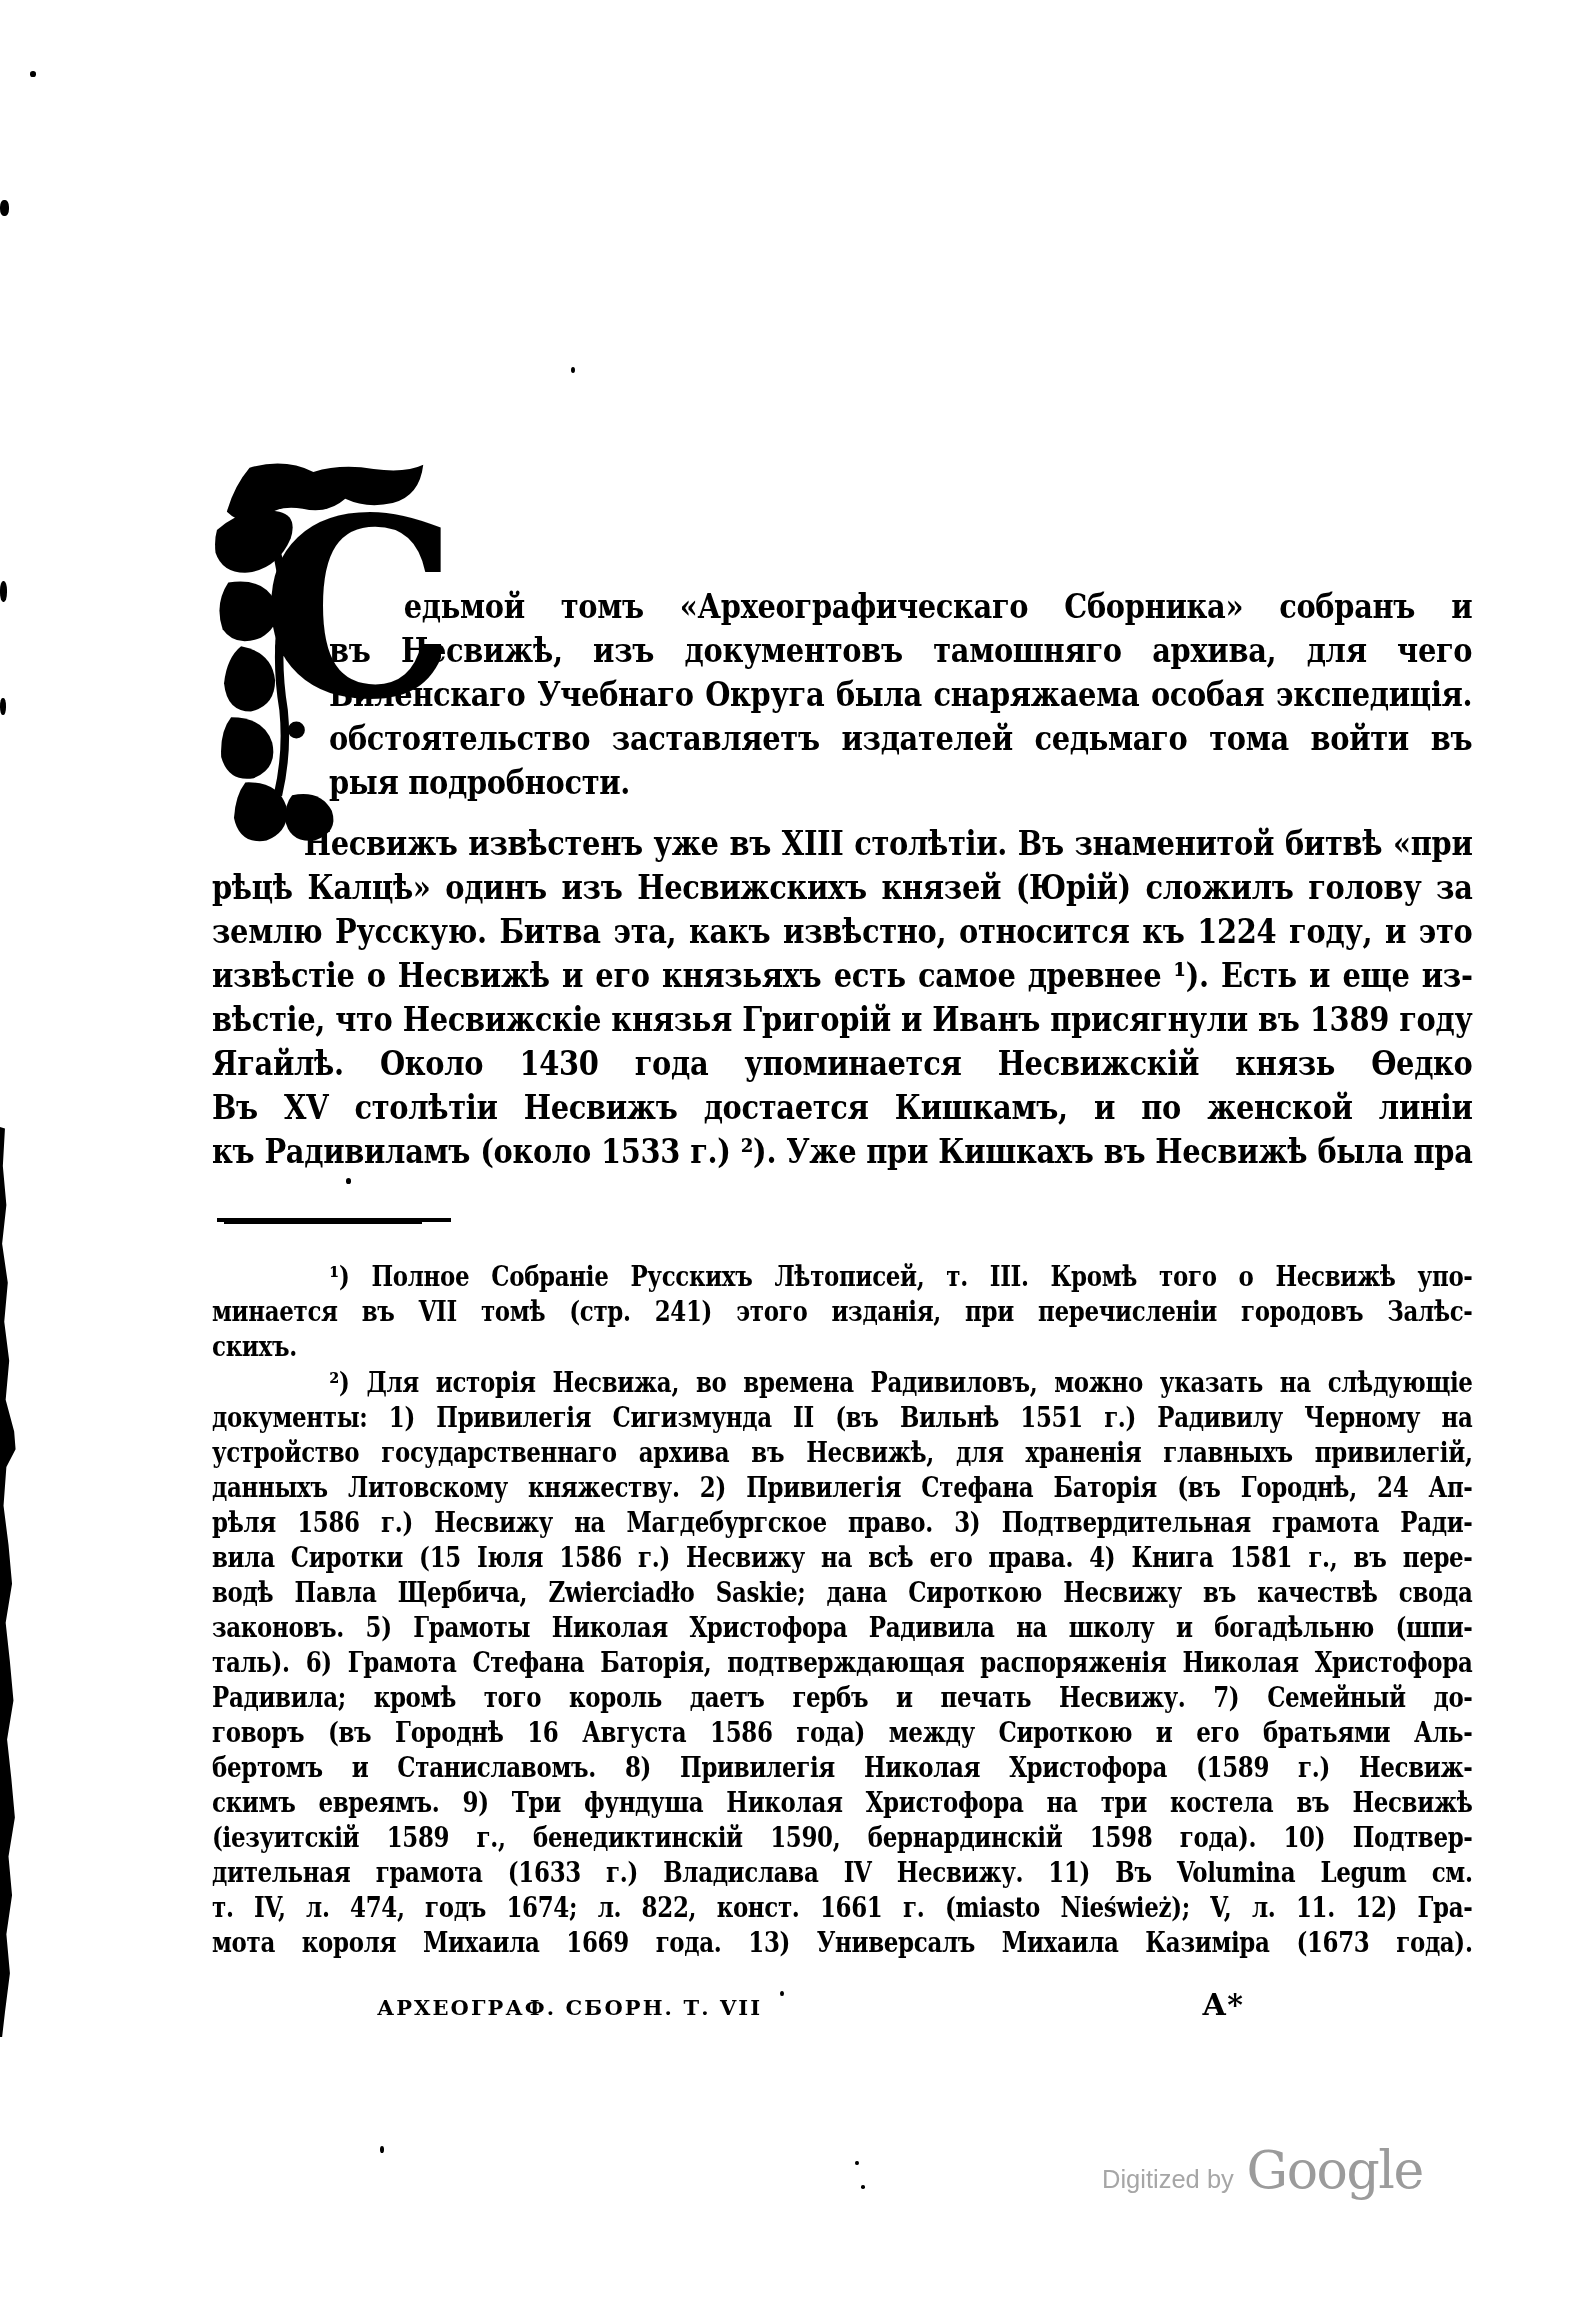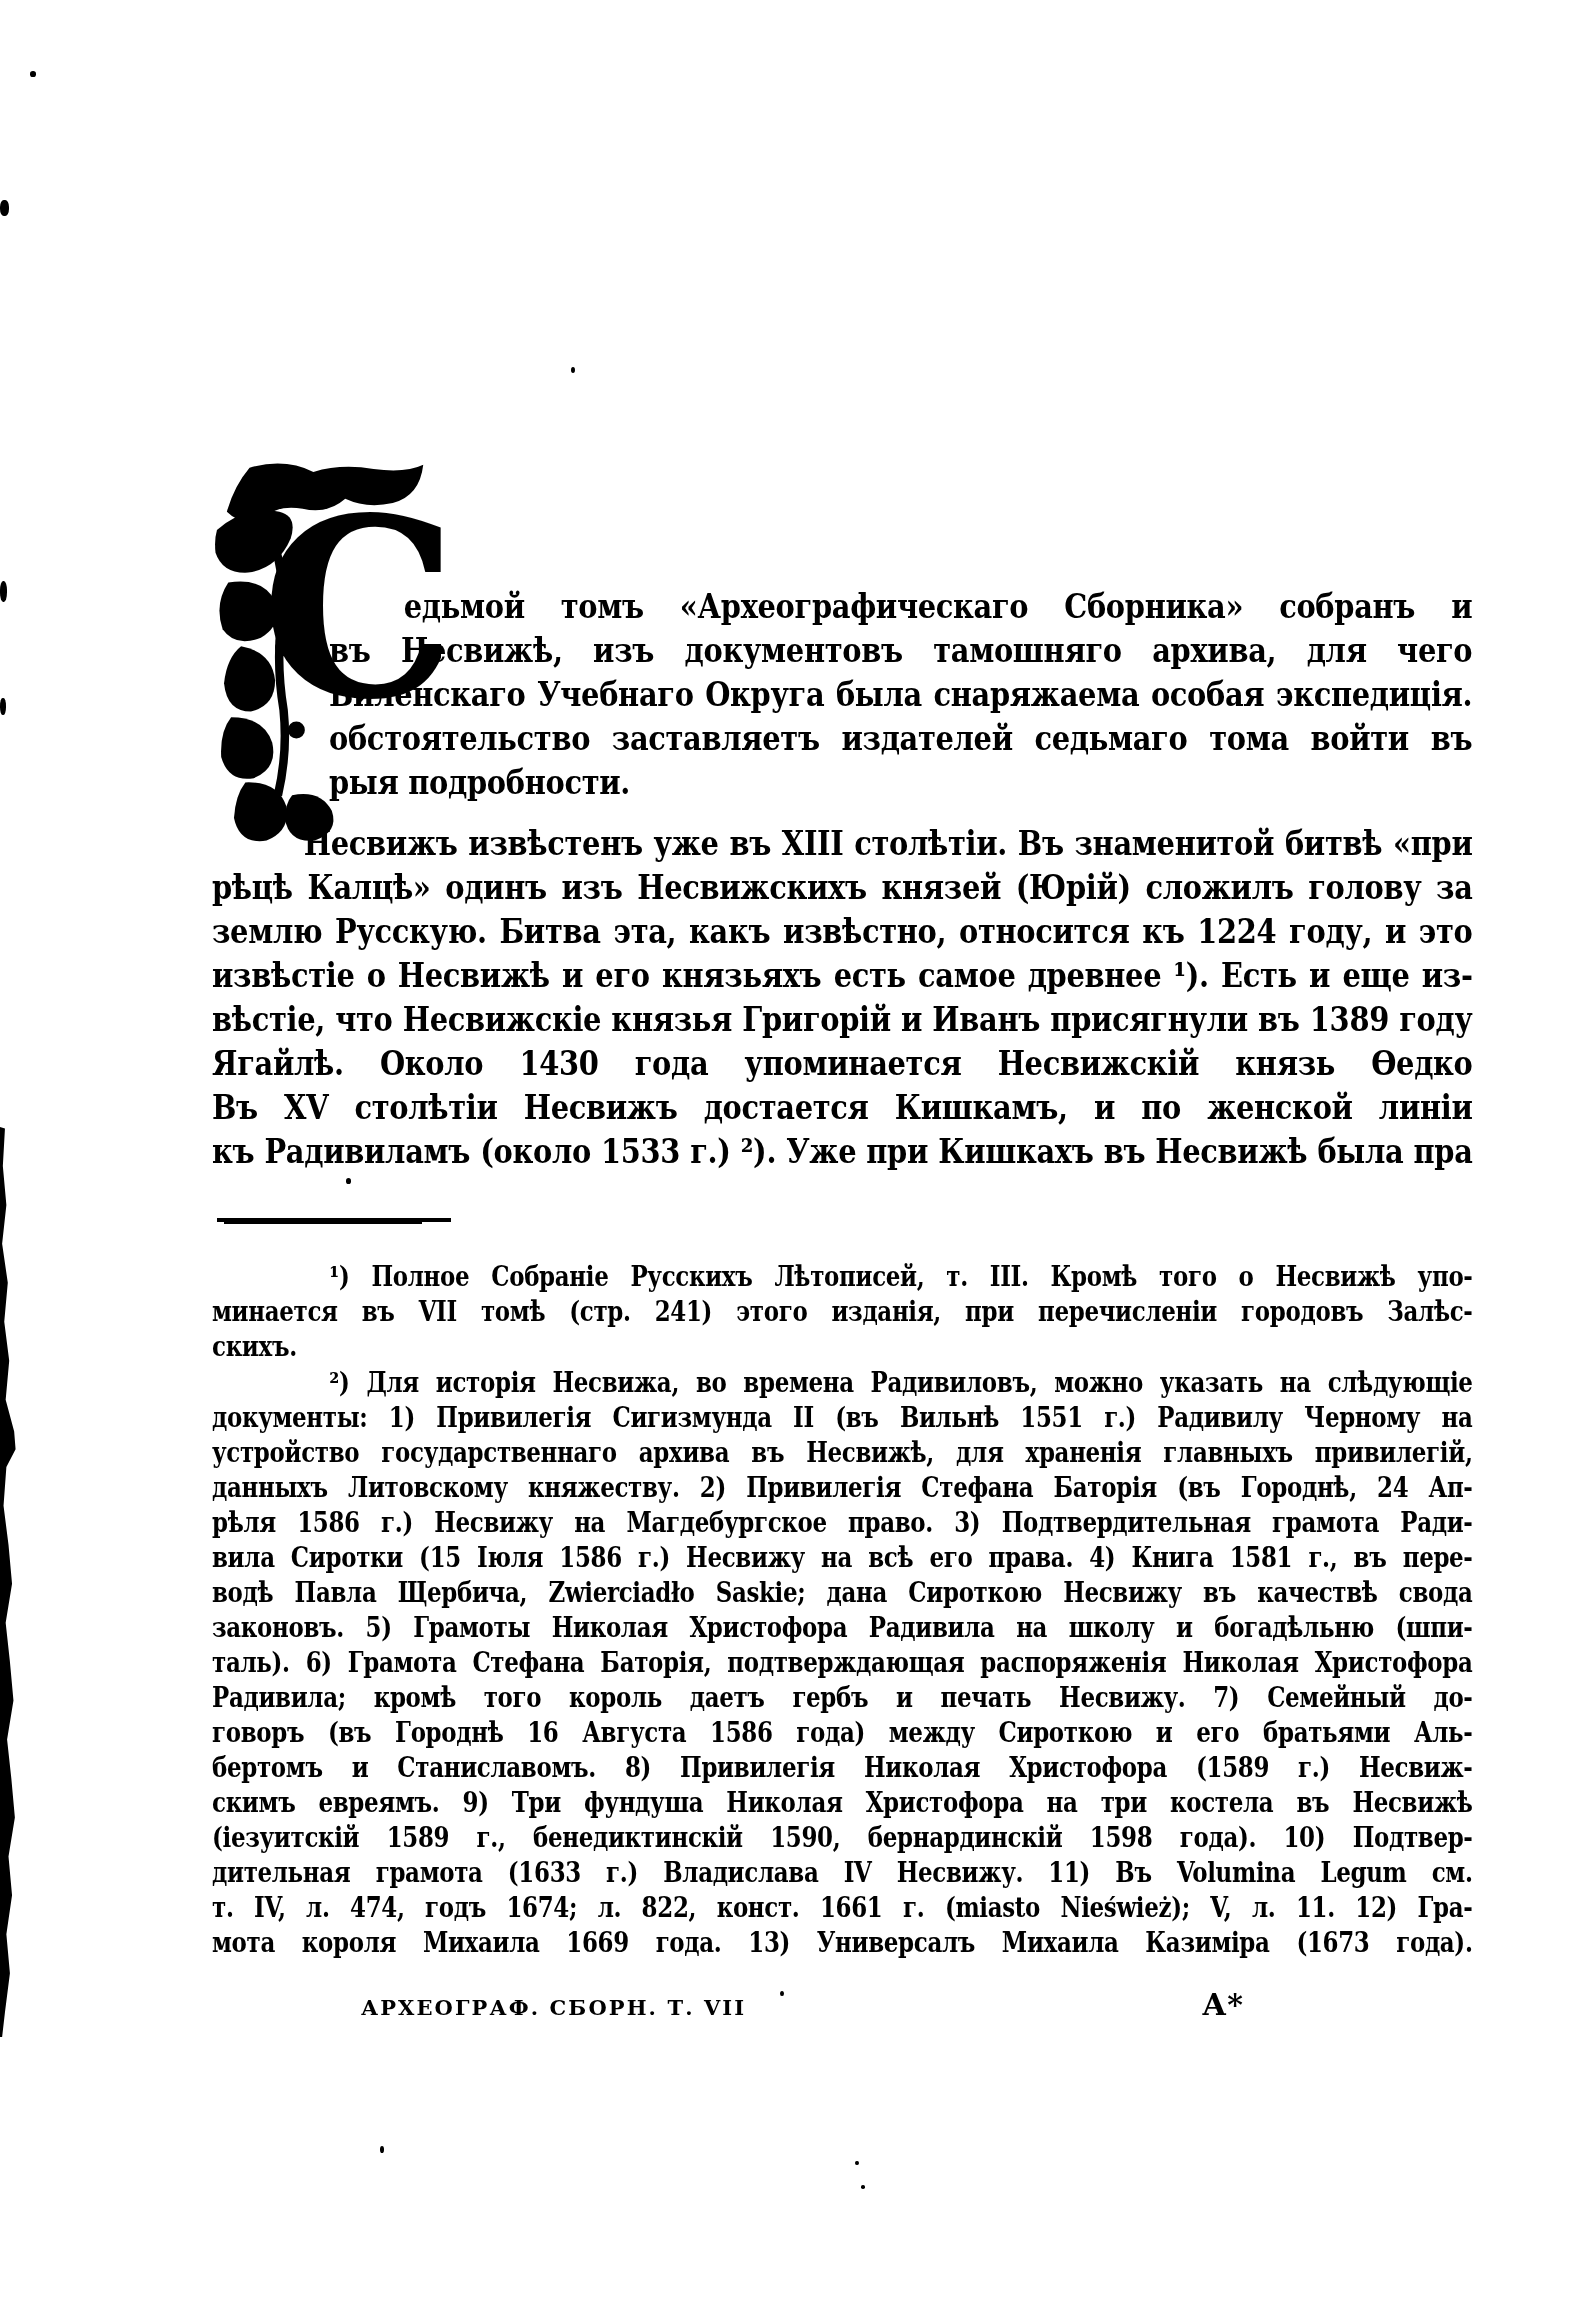--- a/index.html
+++ b/index.html
@@ -45,21 +45,21 @@
   .fnrule{
     position:absolute;left:217px;top:1218px;width:234px;height:4.2px;
     background:#000;
   }
   .fnrule::after{
     content:"";position:absolute;left:7px;top:4.2px;width:198px;height:1.4px;background:#000;
   }
 
   
   .footer-left{
-    position:absolute;left:361px;top:1995px;
+    position:absolute;left:377px;top:1995px;
     font-weight:bold;font-size:21px;letter-spacing:2.1px;text-align:center;
   }
   .footer-right{
     position:absolute;left:1202px;top:1987px;
     font-weight:bold;font-size:30px;letter-spacing:0.7px;
   }
 
   
   .watermark{
     position:absolute;left:1102px;top:2140px;
@@ -148,20 +148,24 @@
       <div class="jl">скимъ евреямъ.  9) Три фундуша Николая Христофора на три костела въ Несвижѣ</div>
       <div class="jl">(іезуитскій 1589 г., бенедиктинскій 1590, бернардинскій 1598 года).  10) Подтвер-</div>
       <div class="jl">дительная грамота (1633 г.) Владислава IV Несвижу.  11) Въ Volumina Legum см.</div>
       <div class="jl">т. IV, л. 474, годъ 1674; л. 822, конст. 1661 г. (miasto Nieśwież); V, л. 11.  12) Гра-</div>
       <div class="jl">мота короля Михаила 1669 года.  13) Универсалъ  Михаила Казиміра (1673 года).</div>
     </div>
 
   <div class="footer-left">АРХЕОГРАФ. СБОРН. Т. VII</div>
   <div class="footer-right">А*</div>
 
+  <div class="watermark">
+    <span class="wm-pre">Digitized by</span>
+    <span class="wm-logo">Google</span>
+  </div>
 
   <svg class="edge-streak" width="17" height="910" viewBox="0 0 24 1285">
     <path fill="#000" d="M0,0 L7,2 4,55 9,110 3,165 11,220 6,275 13,330 8,385 20,430 22,455 9,480 5,535 12,590 17,645 8,700 14,755 19,810 10,865 16,920 21,975 12,1030 17,1085 9,1140 14,1195 7,1250 3,1285 L0,1285 Z"></path>
   </svg>
   <div class="blob" style="left:0;top:200px;width:8.5px;height:15.6px;"></div>
   <div class="blob" style="left:0;top:581px;width:7px;height:21px;"></div>
   <div class="blob" style="left:0;top:698px;width:5.7px;height:17px;"></div>
   <div class="speck" style="left:30px;top:71px;width:5.7px;height:5.7px;"></div>
   <div class="speck" style="left:571px;top:367px;width:4.2px;height:6.4px;"></div>
   <div class="speck" style="left:346px;top:1178px;width:5px;height:5.7px;"></div>

